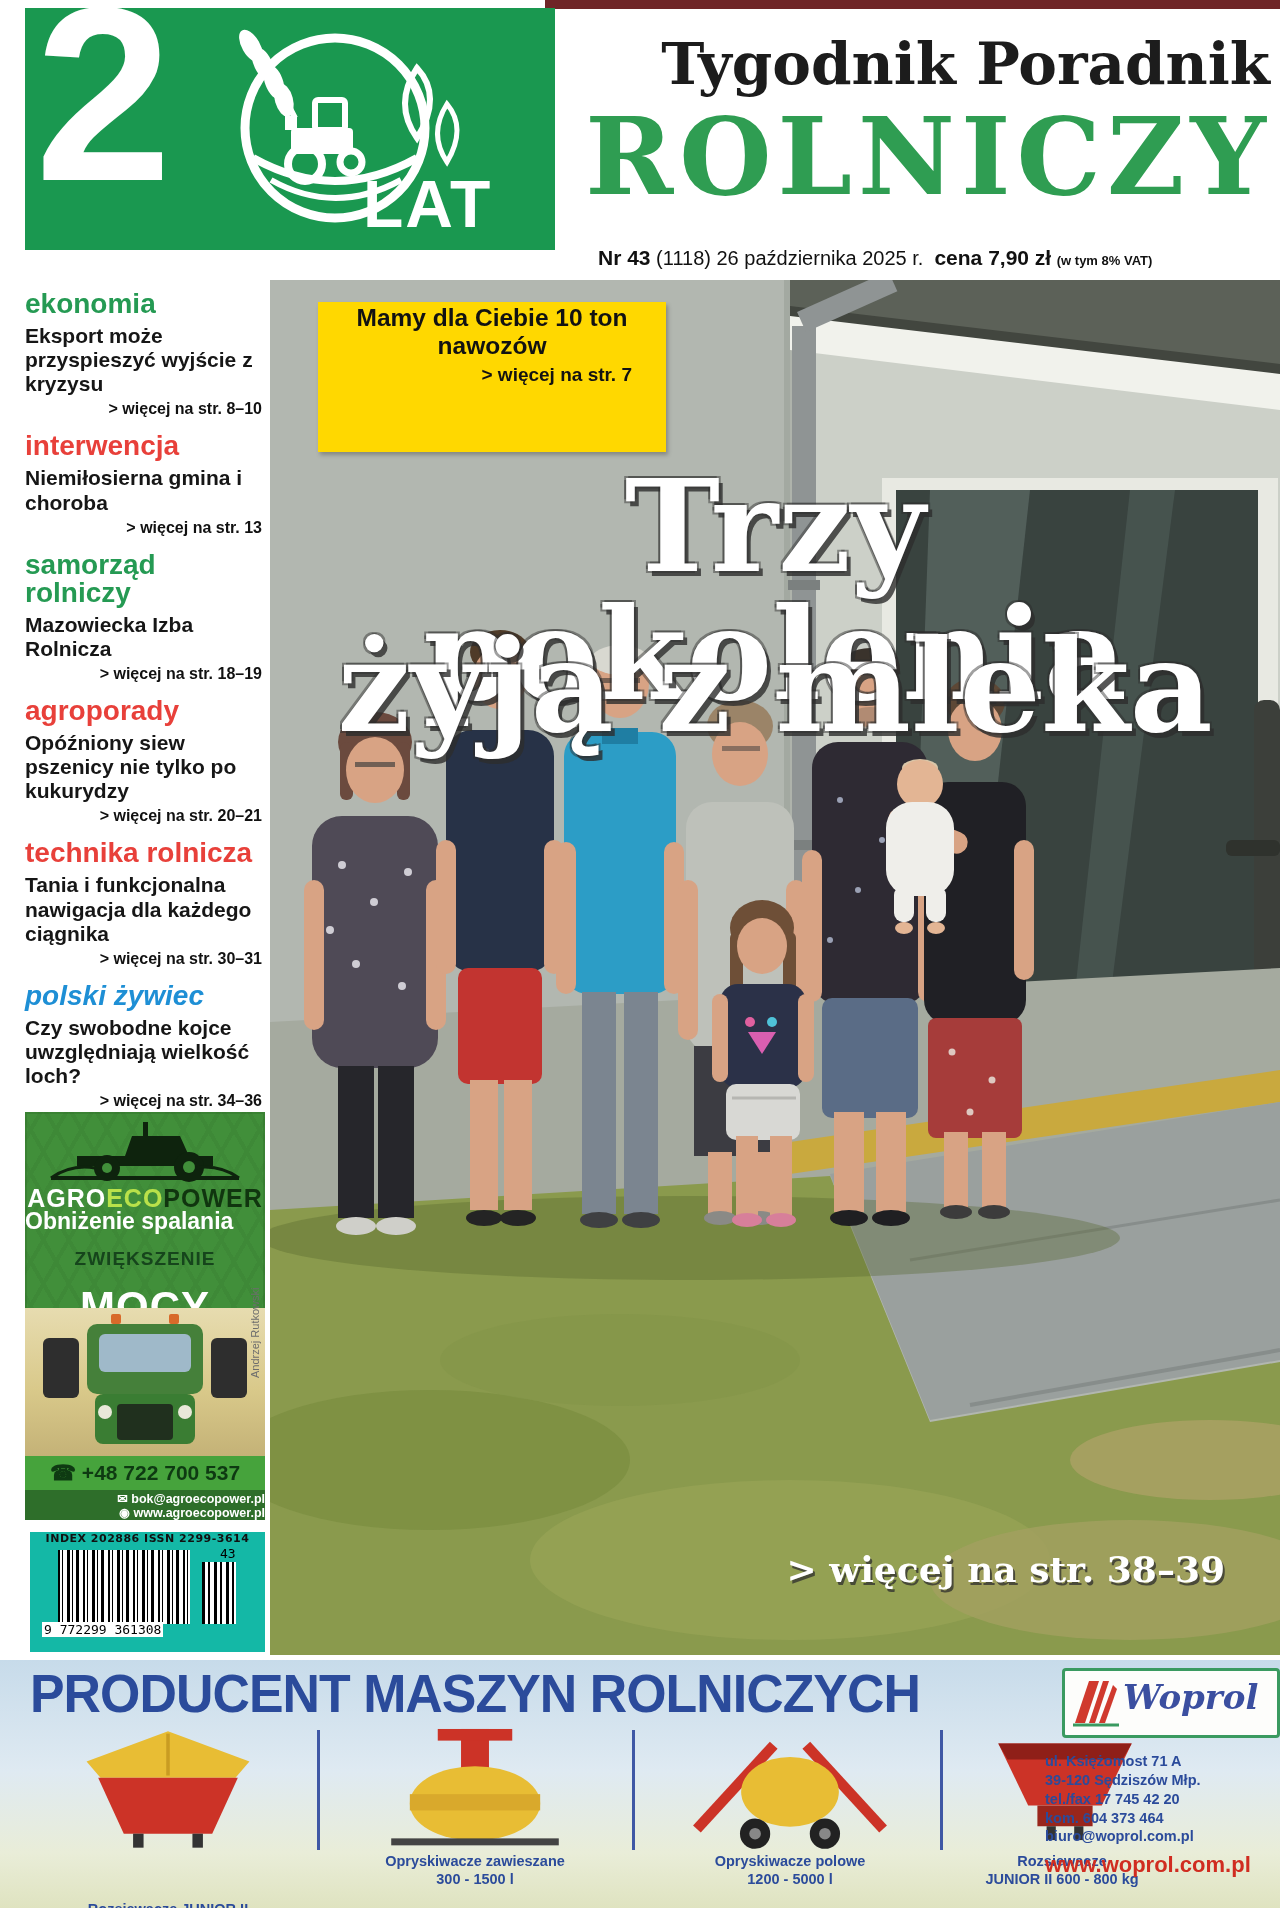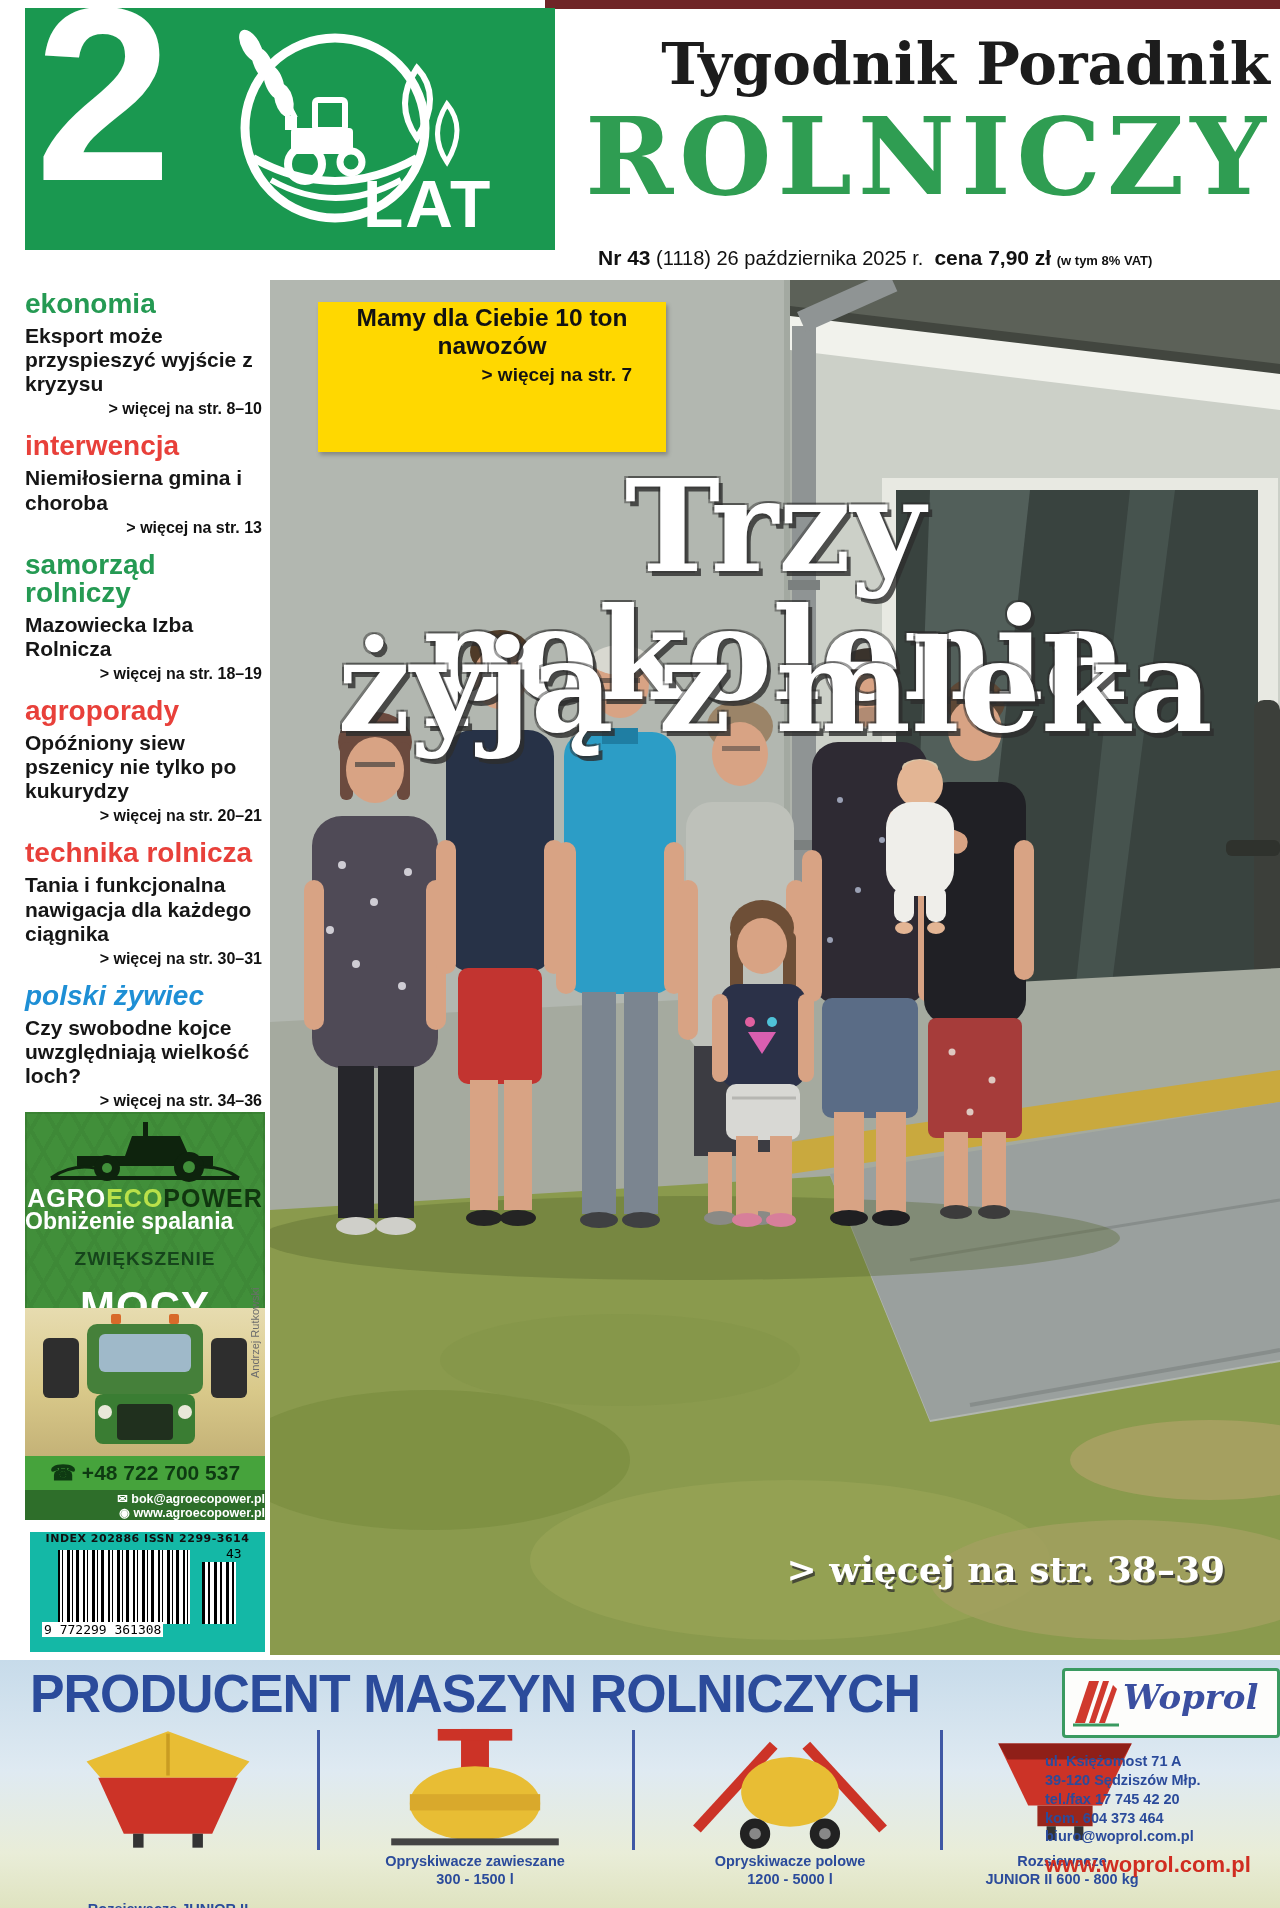--- a/index.html
+++ b/index.html
@@ -56,21 +56,21 @@
   .barcode{position:absolute;left:30px;top:1532px;width:235px;height:120px;background:#14b8a6;}
   .bc-top{font-size:11px;font-weight:bold;color:#111;text-align:center;letter-spacing:.5px;
           font-family:"DejaVu Sans","Liberation Sans",sans-serif;}
   .bc-bars{position:absolute;left:28px;top:18px;width:132px;height:74px;
     background:repeating-linear-gradient(90deg,#000 0 2px,#fff 2px 4px,#000 4px 5px,#fff 5px 9px,
       #000 9px 12px,#fff 12px 14px,#000 14px 15px,#fff 15px 18px,#000 18px 21px,#fff 21px 25px);}
   .bc-addon{position:absolute;left:172px;top:30px;width:34px;height:62px;
     background:repeating-linear-gradient(90deg,#000 0 3px,#fff 3px 6px,#000 6px 8px,#fff 8px 12px);}
   .bc-num{position:absolute;left:12px;top:90px;font-family:"DejaVu Sans Mono","Liberation Mono",monospace;
           font-size:13px;color:#000;background:#fff;padding:0 2px;}
-  .bc-addon-num{position:absolute;left:196px;top:14px;font-family:"DejaVu Sans Mono","Liberation Mono",monospace;
+  .bc-addon-num{position:absolute;left:190px;top:14px;font-family:"DejaVu Sans Mono","Liberation Mono",monospace;
           font-size:13px;color:#000;}
 
   
   .photo{position:absolute;left:270px;top:280px;width:1010px;height:1375px;overflow:hidden;background:#b3b8b1;}
   .konkurs{position:absolute;left:48px;top:22px;width:348px;height:150px;background:#ffd800;
            box-shadow:2px 3px 4px rgba(0,0,0,.25);}
   .konkurs .k1{margin-top:10px;text-align:center;color:#e03228;font-weight:bold;font-size:46px;letter-spacing:1px;}
   .konkurs .k2{text-align:center;color:#121212;font-weight:bold;font-size:24.5px;margin-top:2px;}
   .konkurs .k3{text-align:right;color:#121212;font-weight:bold;font-size:19px;padding-right:34px;margin-top:4px;}
   .headline{position:absolute;width:100%;text-align:center;color:#fff;font-weight:bold;

